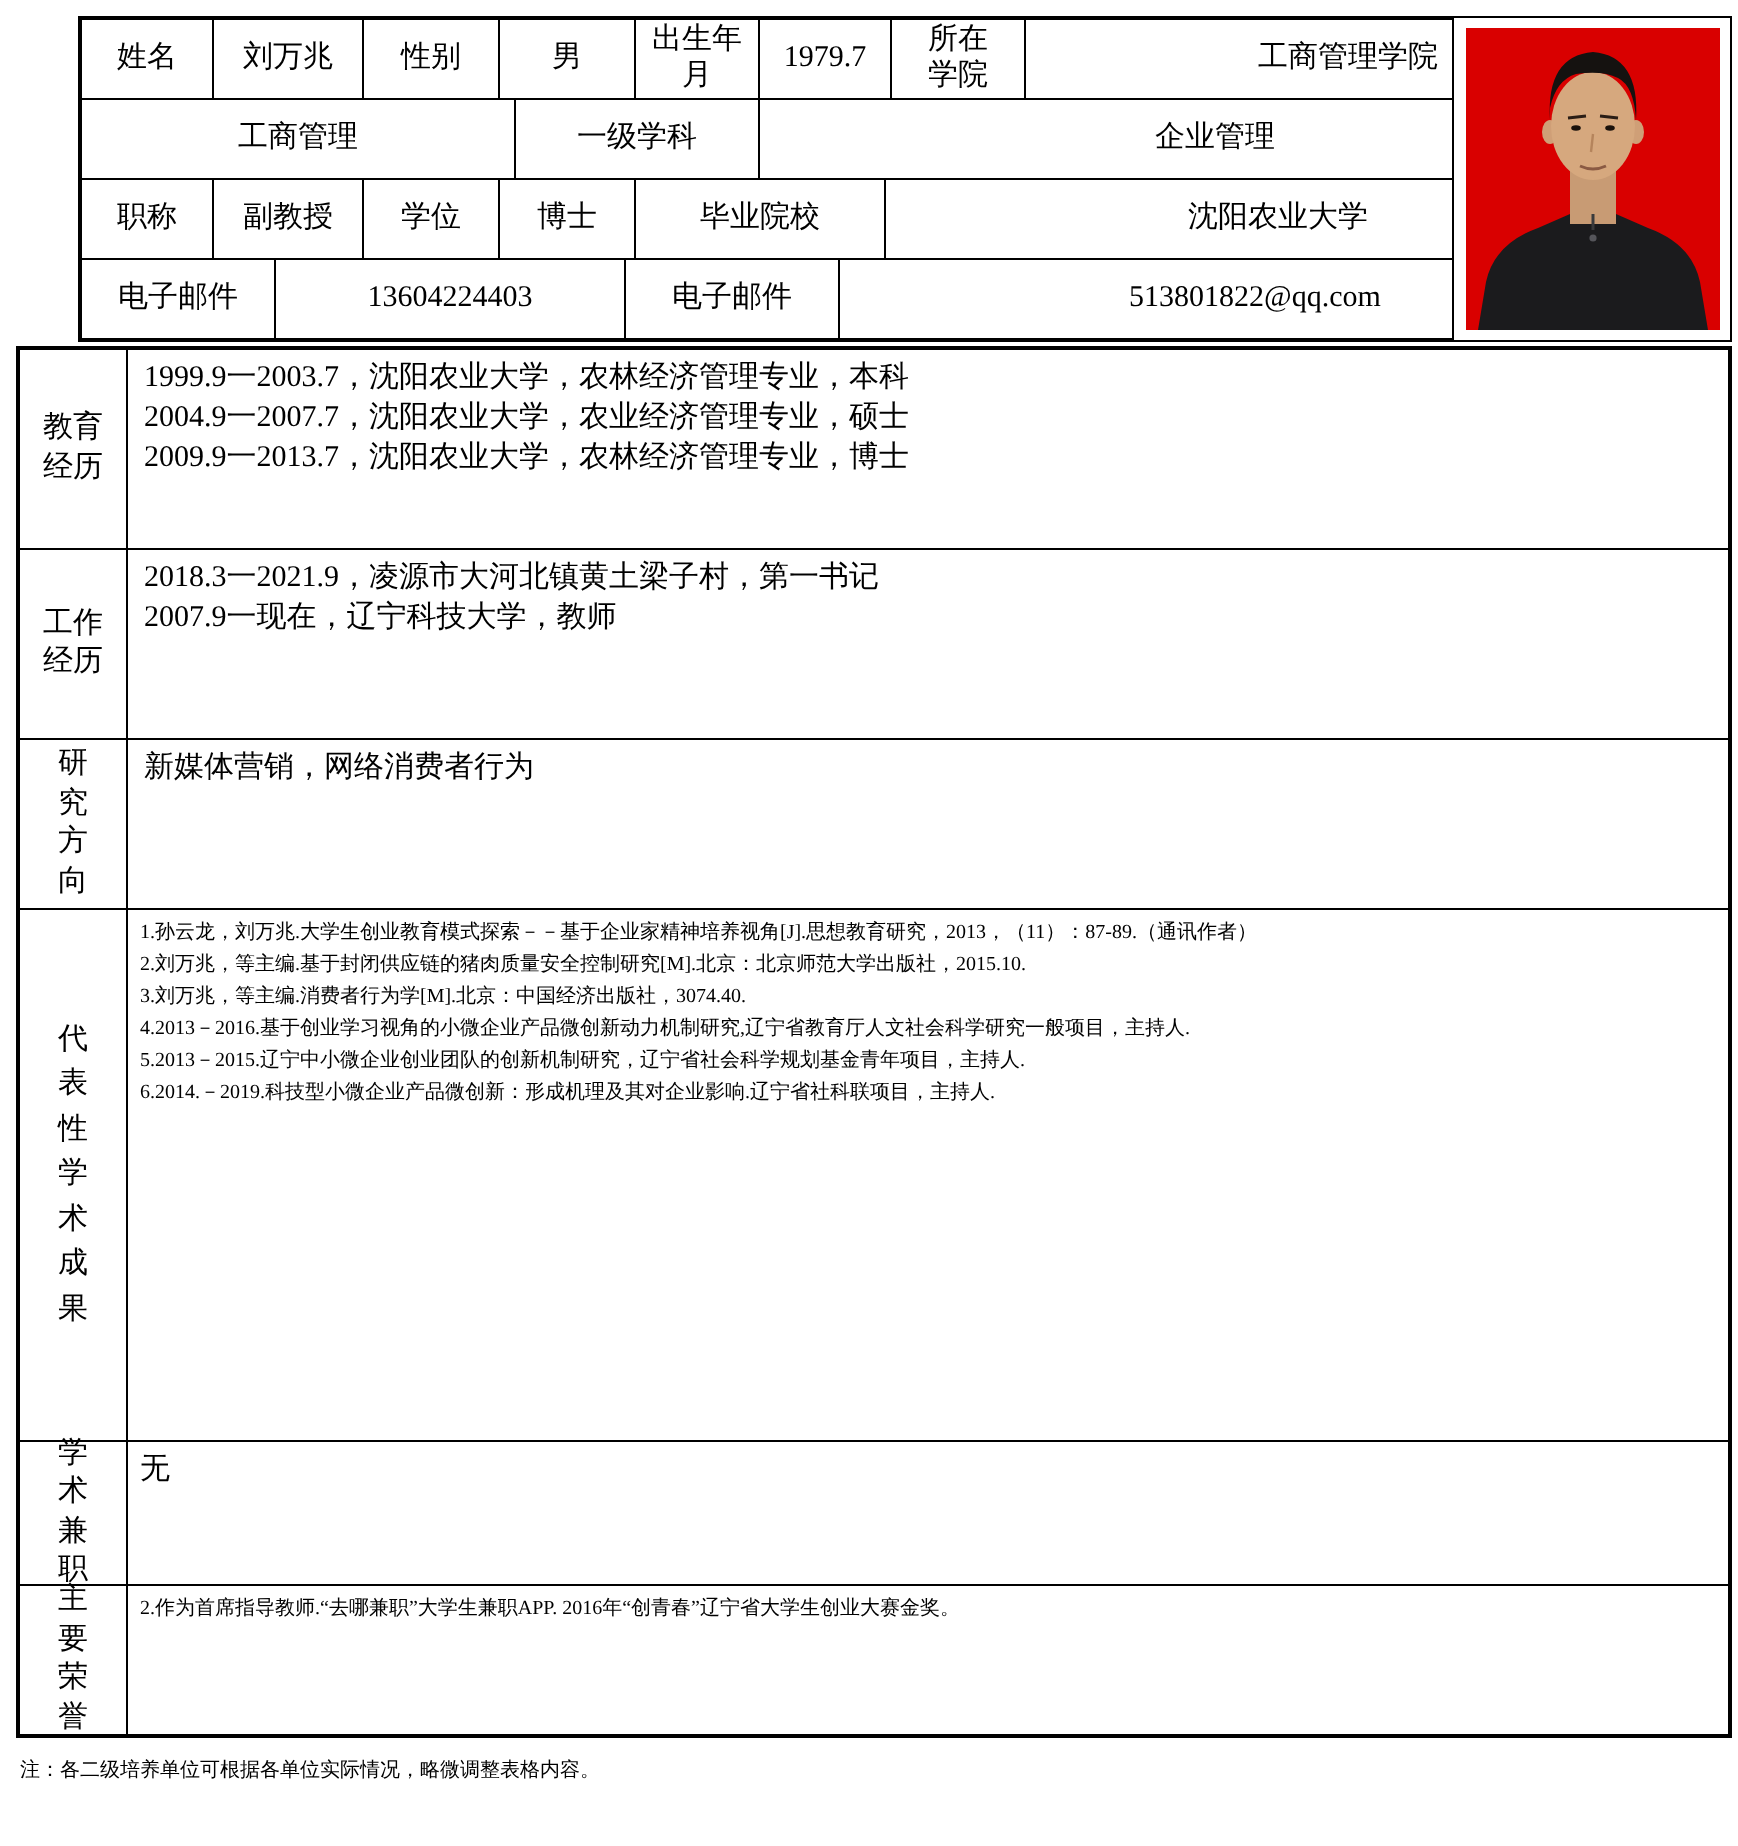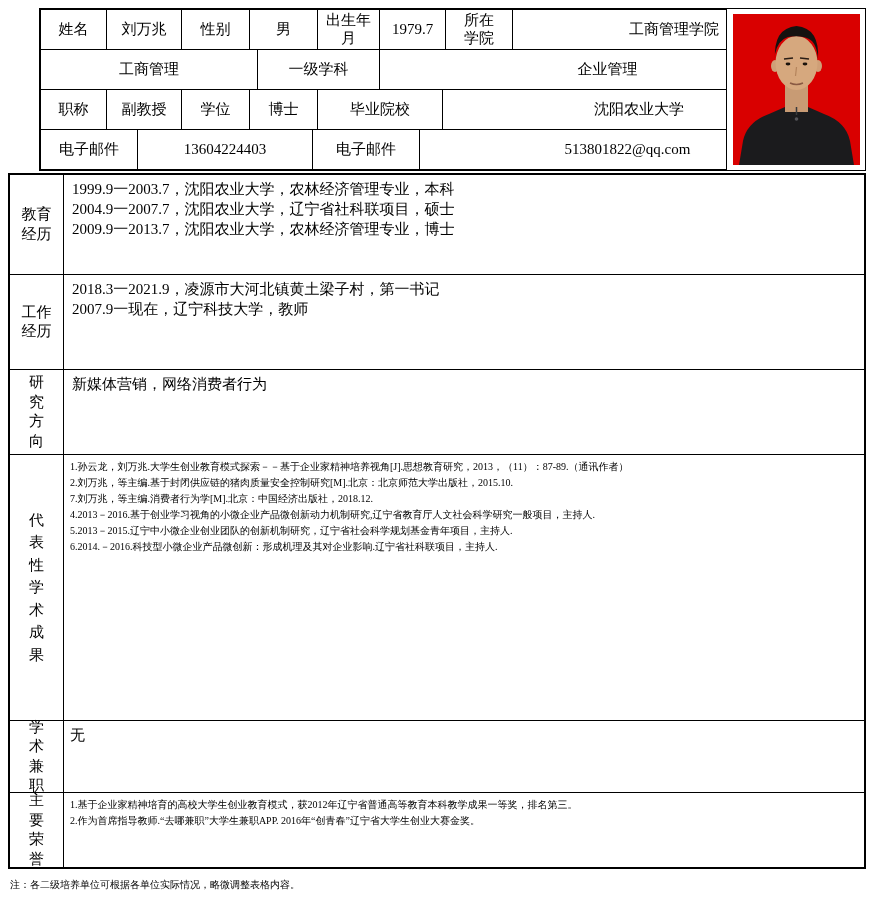--- a/index.html
+++ b/index.html
@@ -174,21 +174,21 @@
     </svg>
   </div>
 
   <div class="mtable">
 
     <div class="srow h100">
       <div class="slabel">教育
 经历</div>
       <div class="scontent v-center">
         <div class="line15">1999.9一2003.7，沈阳农业大学，农林经济管理专业，本科</div>
-        <div class="line15">2004.9一2007.7，沈阳农业大学，辽宁省社科联项目，硕士</div>
+        <div class="line15">2004.9一2007.7，沈阳农业大学，农业经济管理专业，硕士</div>
         <div class="line15">2009.9一2013.7，沈阳农业大学，农林经济管理专业，博士</div>
       </div>
     </div>
 
     <div class="srow h95">
       <div class="slabel">工作
 经历</div>
       <div class="scontent v-center">
         <div class="line15">2018.3一2021.9，凌源市大河北镇黄土梁子村，第一书记</div>
         <div class="line15">2007.9一现在，辽宁科技大学，教师</div>
@@ -209,44 +209,43 @@
       <div class="slabel tall">代
 表
 性
 学
 术
 成
 果</div>
       <div class="scontent v-top">
         <div class="line13">1.孙云龙，刘万兆.大学生创业教育模式探索－－基于企业家精神培养视角[J].思想教育研究，2013，（11）：87-89.（通讯作者）</div>
         <div class="line13">2.刘万兆，等主编.基于封闭供应链的猪肉质量安全控制研究[M].北京：北京师范大学出版社，2015.10.</div>
-        <div class="line13">7.刘万兆，等主编.消费者行为学[M].北京：中国经济出版社，2018.12.</div>
+        <div class="line13">3.刘万兆，等主编.消费者行为学[M].北京：中国经济出版社，3074.40.</div>
         <div class="line13">4.2013－2016.基于创业学习视角的小微企业产品微创新动力机制研究,辽宁省教育厅人文社会科学研究一般项目，主持人.</div>
         <div class="line13">5.2013－2015.辽宁中小微企业创业团队的创新机制研究，辽宁省社会科学规划基金青年项目，主持人.</div>
-        <div class="line13">6.2014.－2016.科技型小微企业产品微创新：形成机理及其对企业影响.辽宁省社科联项目，主持人.</div>
+        <div class="line13">6.2014.－2019.科技型小微企业产品微创新：形成机理及其对企业影响.辽宁省社科联项目，主持人.</div>
       </div>
     </div>
 
     <div class="srow h72">
       <div class="slabel">学
 术
 兼
 职</div>
       <div class="scontent v-top">
         <div class="line15">无</div>
       </div>
     </div>
 
     <div class="srow h74">
       <div class="slabel">主
 要
 荣
 誉</div>
       <div class="scontent v-top">
-        <div class="line13">1.基于企业家精神培育的高校大学生创业教育模式，获2012年辽宁省普通高等教育本科教学成果一等奖，排名第三。</div>
         <div class="line13">2.作为首席指导教师.“去哪兼职”大学生兼职APP. 2016年“创青春”辽宁省大学生创业大赛金奖。</div>
       </div>
     </div>
 
   </div>
 
   <div class="footnote">注：各二级培养单位可根据各单位实际情况，略微调整表格内容。</div>
 
 </div>
 

